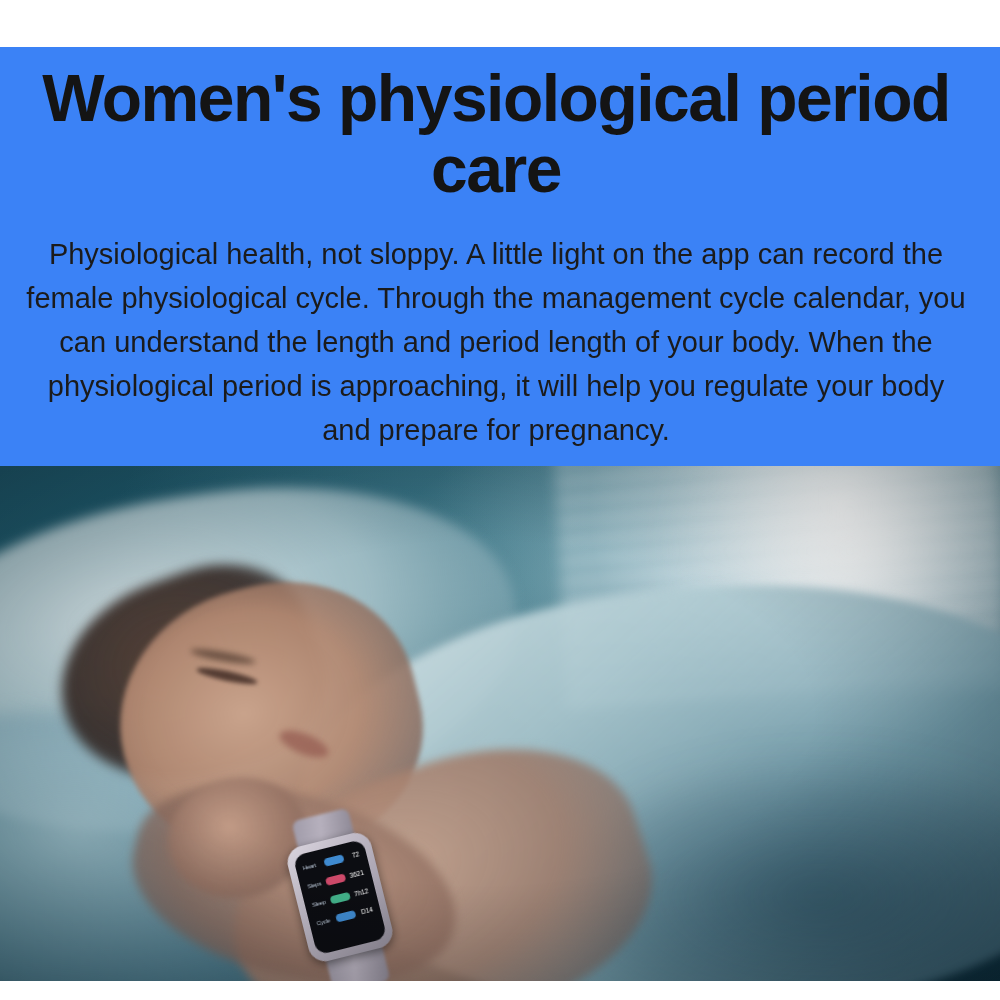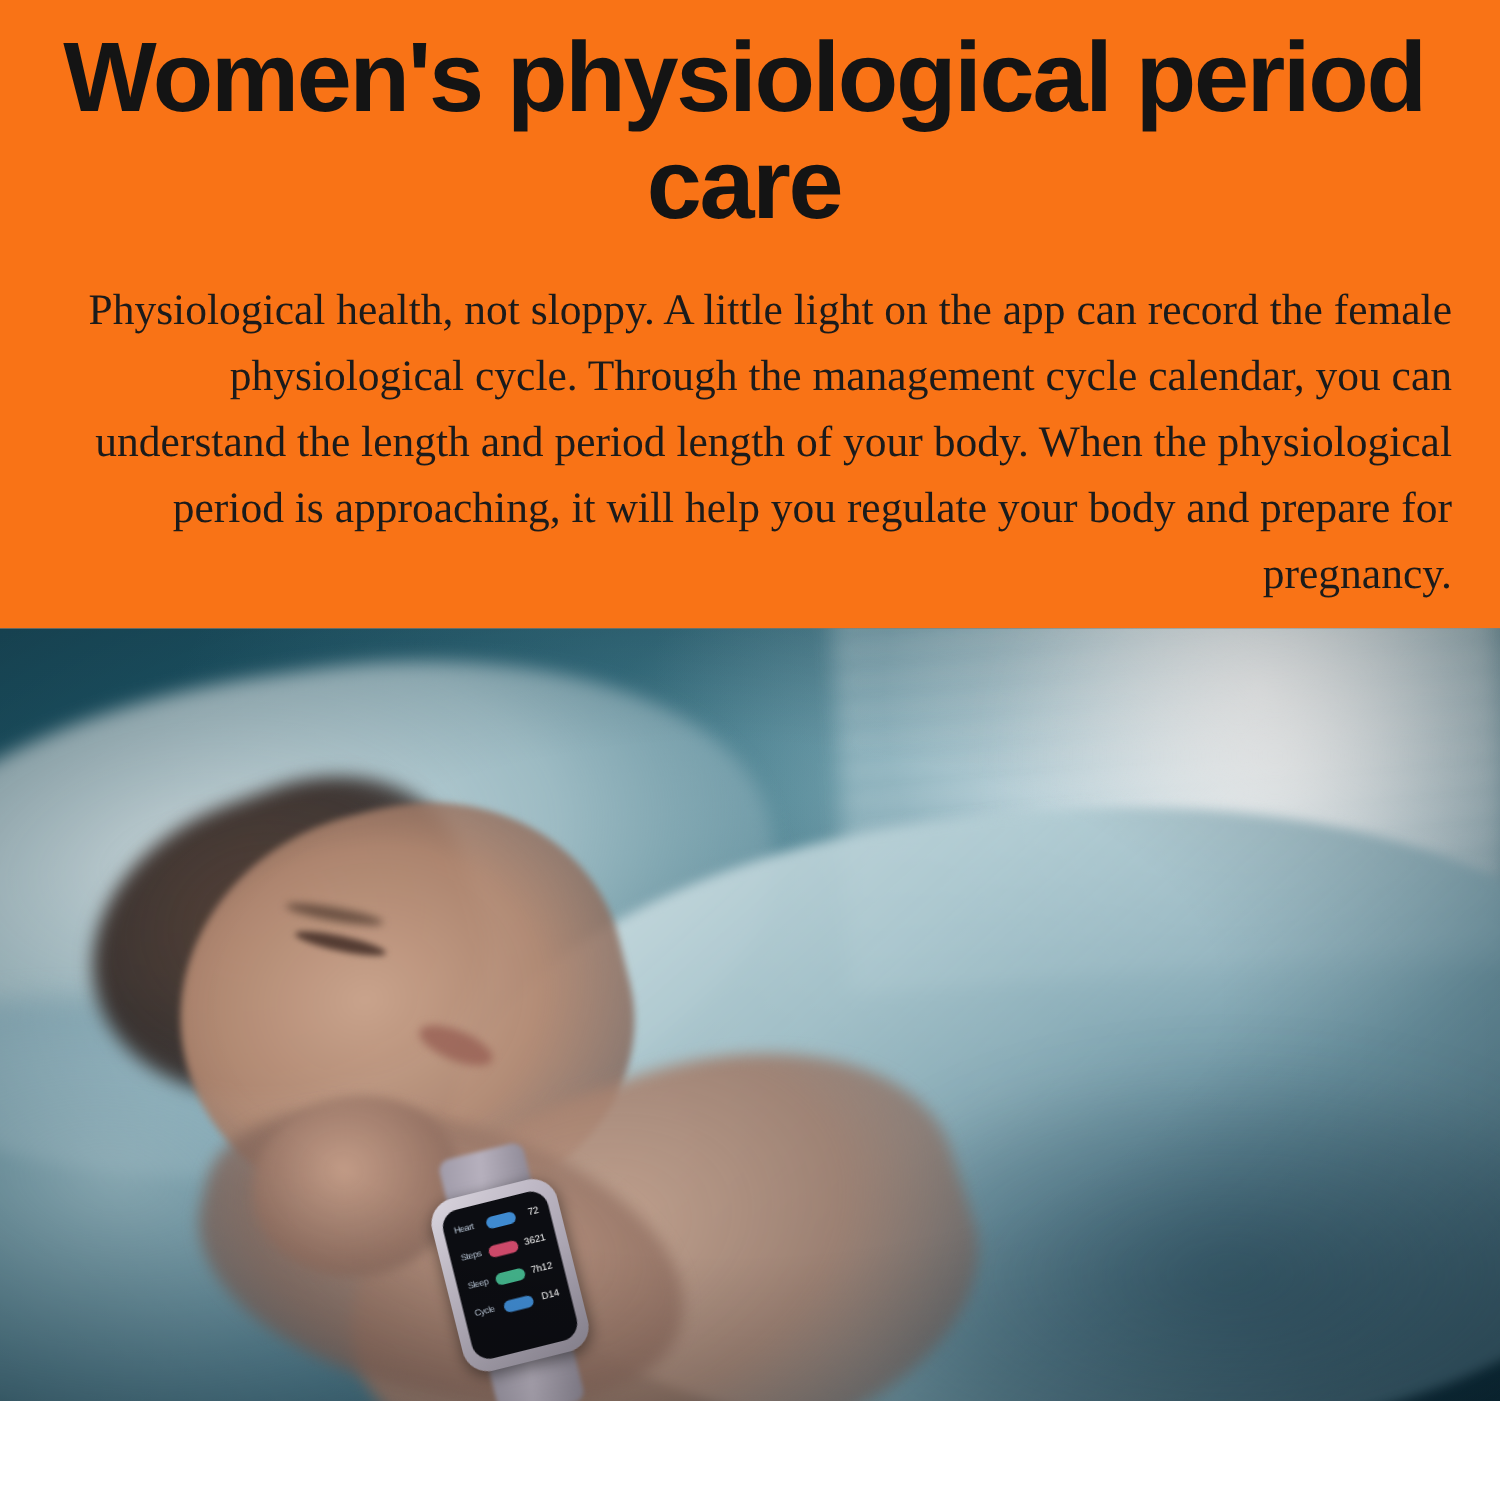--- a/index.html
+++ b/index.html
@@ -20,40 +20,41 @@
     height: 1000px;
     background: #ffffff;
     display: flex;
     flex-direction: column;
   }
 
   
   .text-block {
     padding: 16px 32px 14px 24px;
     box-sizing: border-box;
-    background: #f97316;
+    background: #3b82f6;
+    margin-top: 47px;
   }
 
   .headline {
     margin: 0;
     text-align: center;
     font-family: "Liberation Sans", sans-serif;
     font-weight: 700;
     font-size: 66px;
     line-height: 1.08;
     letter-spacing: -1.5px;
     color: #141414;
     padding: 0 8px;
   }
 
   .body-copy {
     margin: 26px auto 0 auto;
     max-width: 950px;
-    text-align: right;
-    font-family: Liberation Serif, serif;
+    text-align: center;
+    font-family: Liberation Sans, sans-serif;
     font-weight: 400;
     font-size: 29px;
     line-height: 1.52;
     color: #1b1b1b;
   }
 
   
   .photo {
     position: relative;
     width: 1000px;

